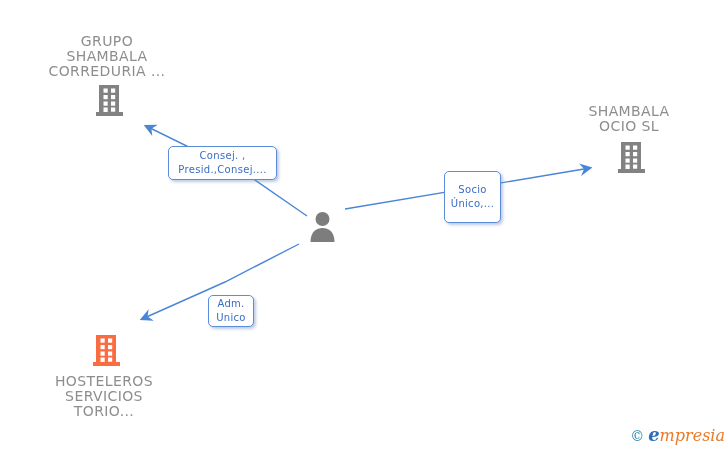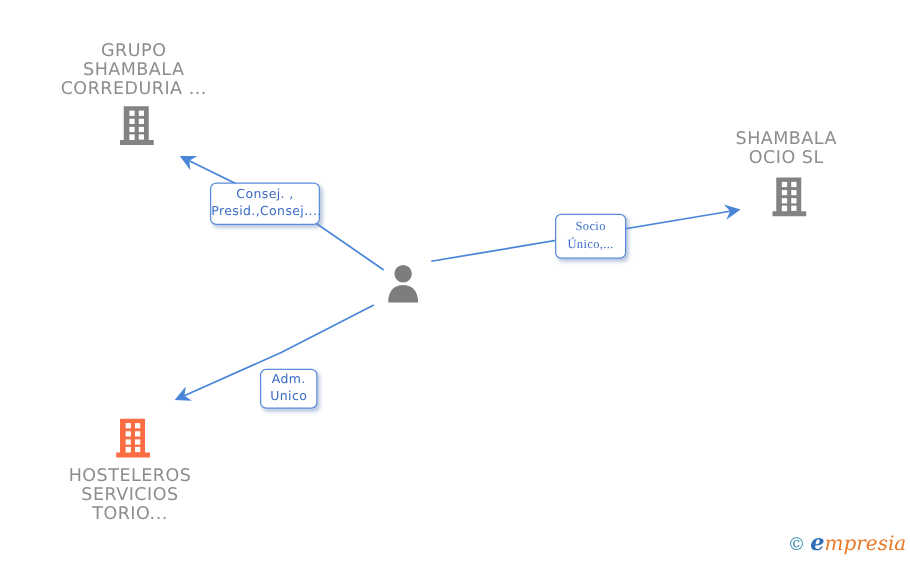--- a/index.html
+++ b/index.html
@@ -120,25 +120,25 @@
     <div>TORIO...</div>
   </div>
 
   <div class="node-icon icon-gray" style="left:308px;top:211px;color:#7d7d7d;">
     <svg width="29" height="32" viewBox="0 0 28 32" fill="currentColor">
       <circle cx="14" cy="8" r="7"></circle>
       <path d="M2,31 C2,20.5 8,17 14,17 C20,17 26,20.5 26,31 Z"></path>
     </svg>
   </div>
 
-  <div class="edge-label" style="left:168px;top:146px;width:88px;height:34px;">
+  <div class="edge-label" style="left:168px;top:146px;width:109px;height:34px;">
     <div>Consej. ,</div>
     <div>Presid.,Consej....</div>
   </div>
-  <div class="edge-label" style="left:444px;top:171px;width:57px;height:36px;font-family:Liberation Serif, serif;">
+  <div class="edge-label" style="left:444px;top:171px;width:57px;height:52px;">
     <div>Socio</div>
     <div>Único,...</div>
   </div>
   <div class="edge-label" style="left:208px;top:267px;width:46px;height:32px;margin-top:28px;">
     <div>Adm.</div>
     <div>Unico</div>
   </div>
 
   <div id="watermark">
     <span class="c">©</span><span class="e">e</span><span class="rest">mpresia</span>

